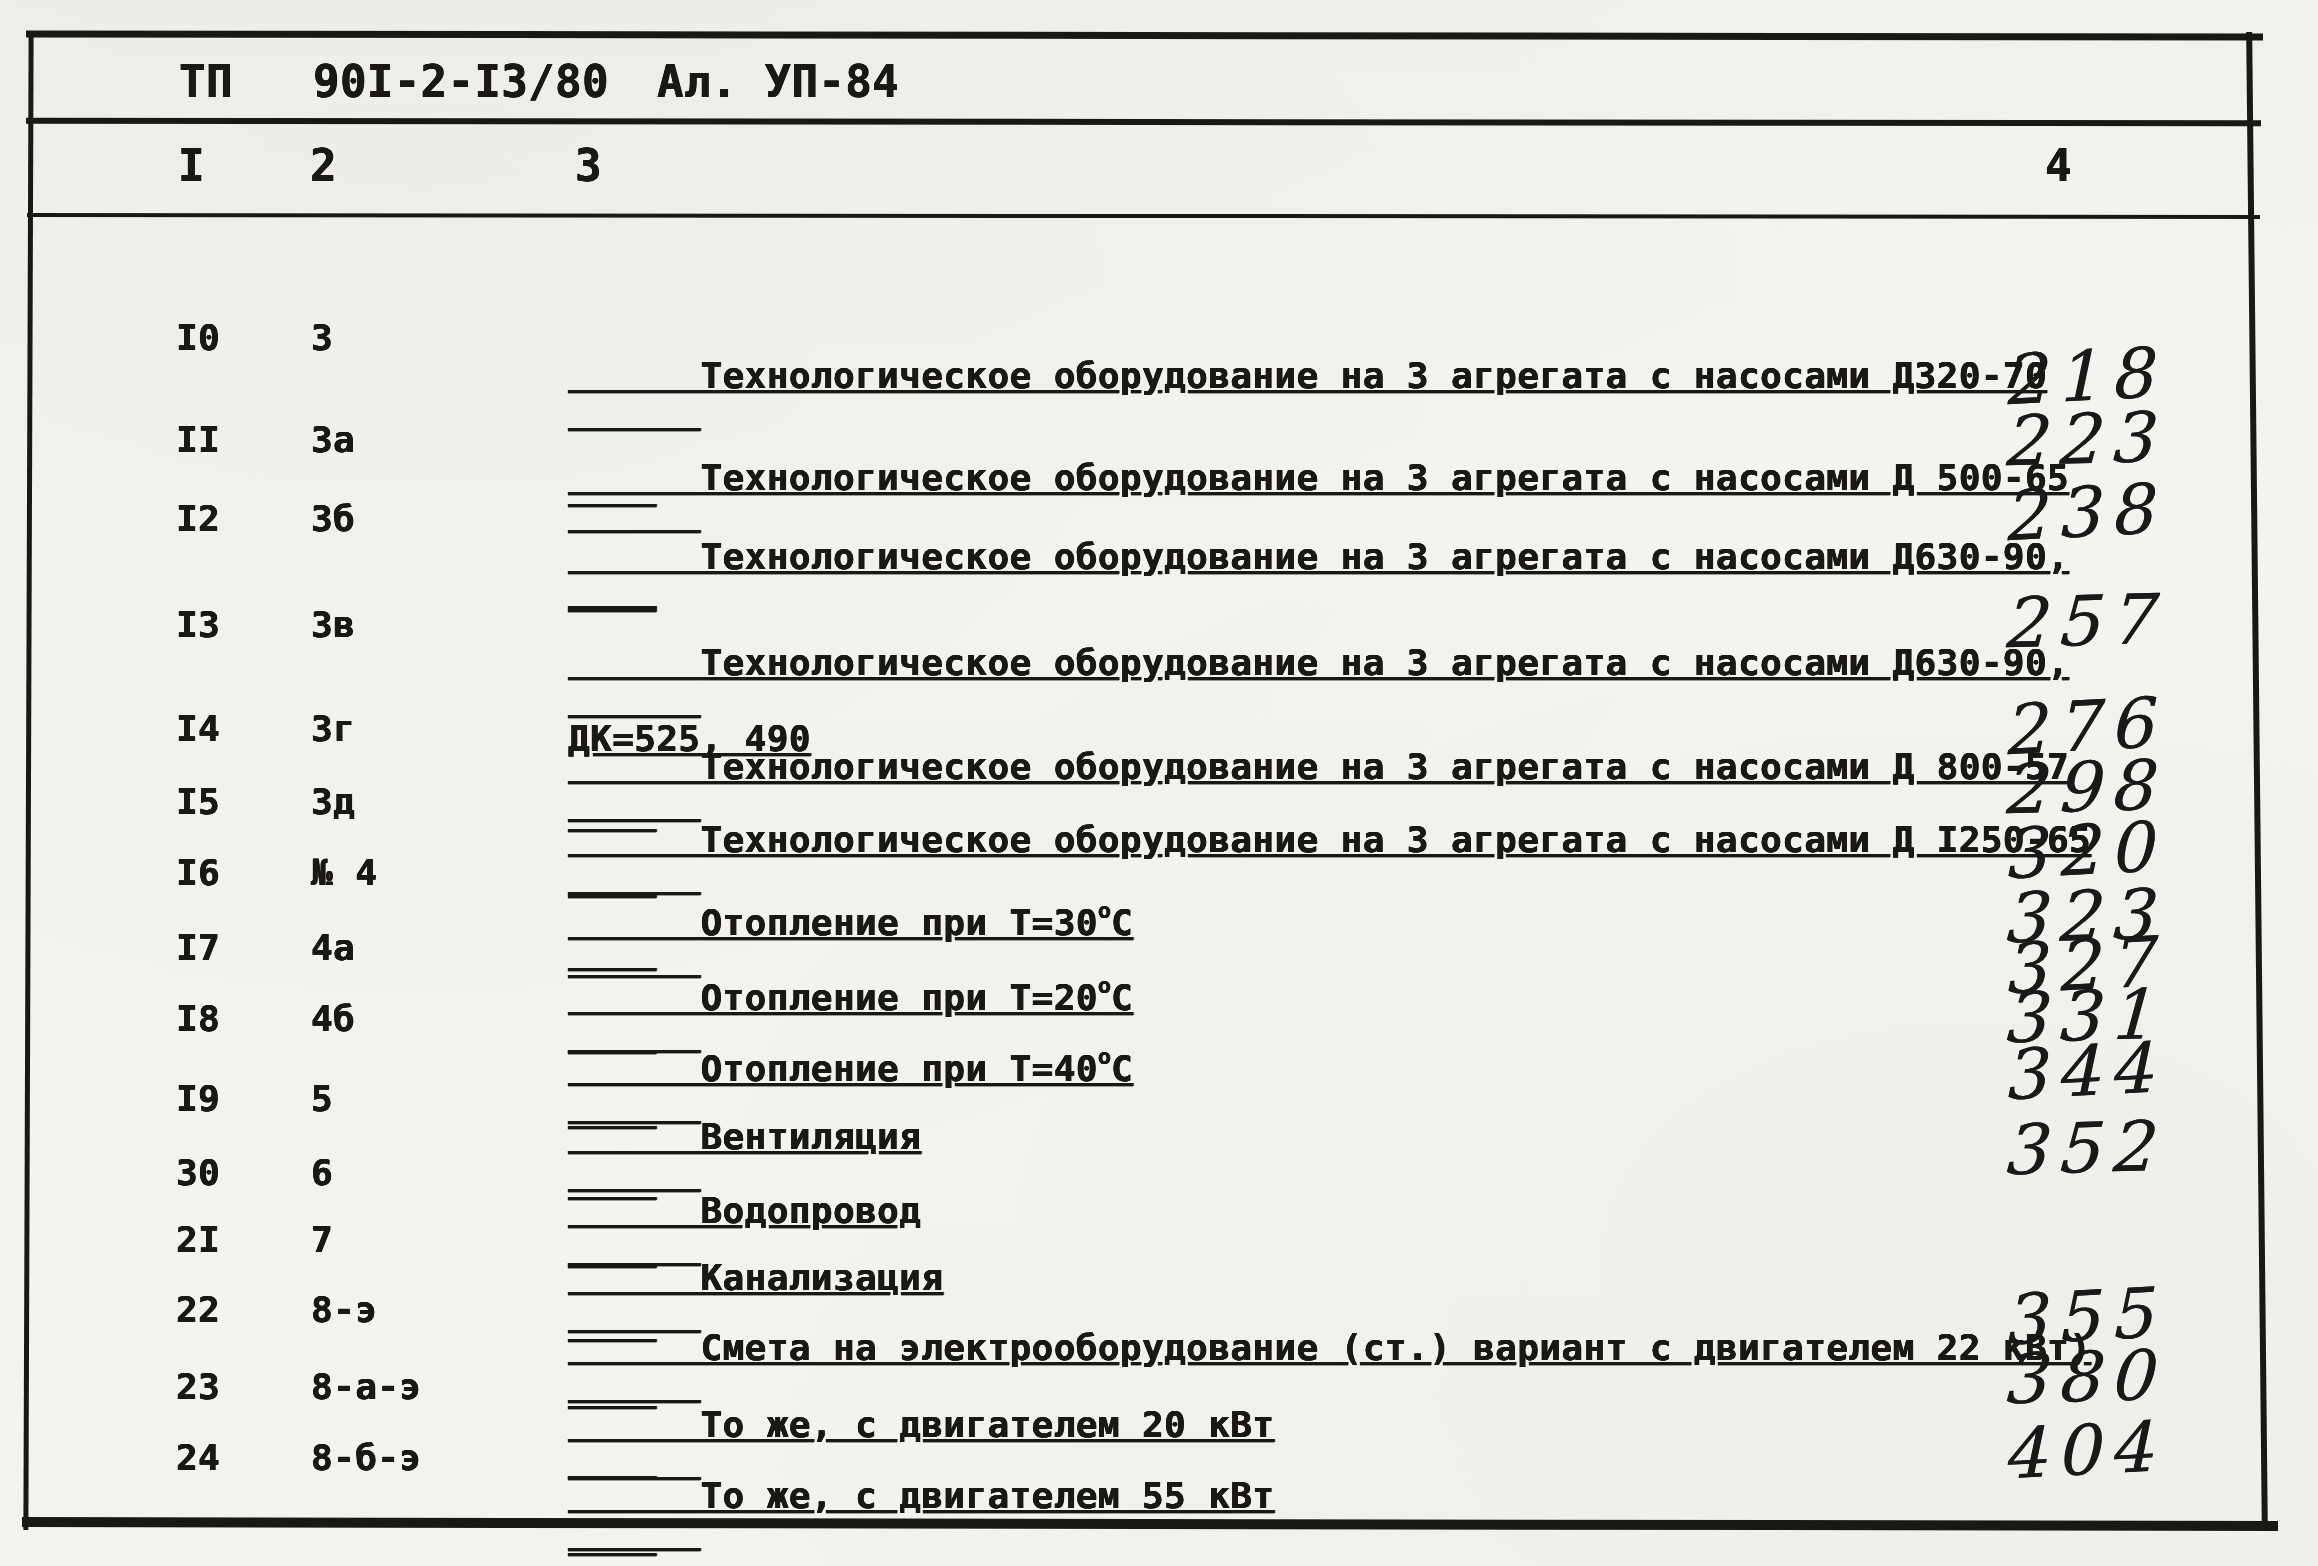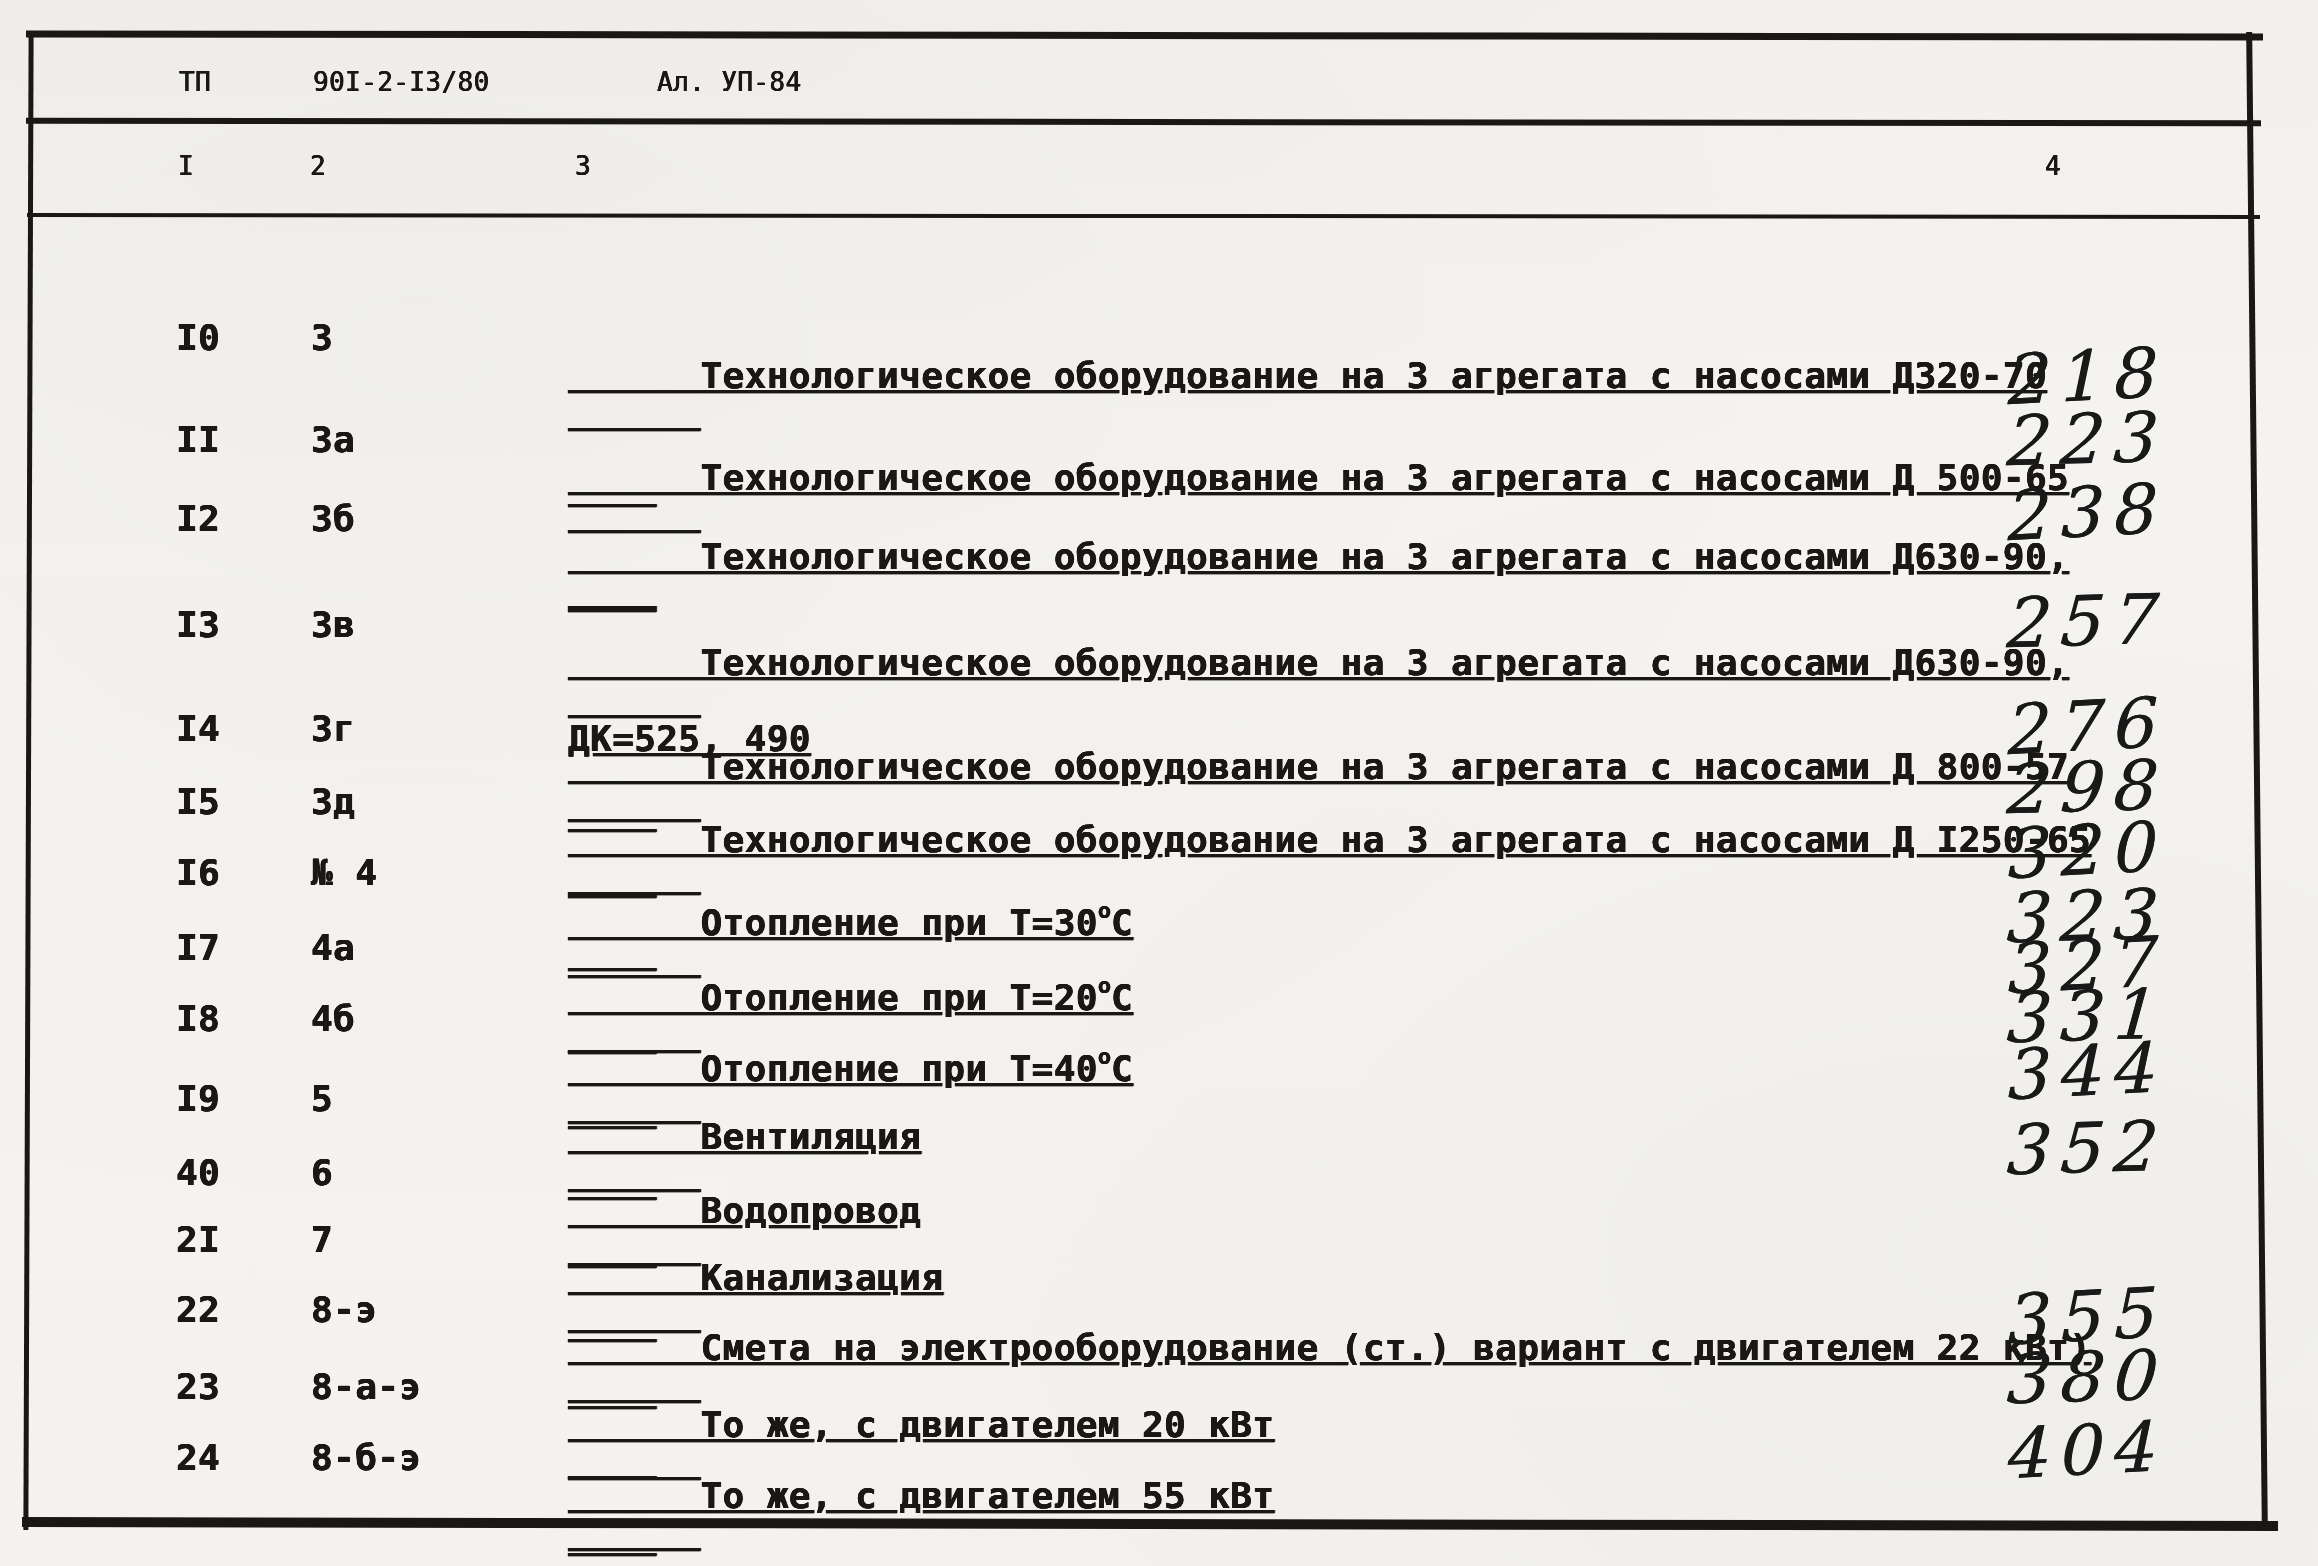--- a/index.html
+++ b/index.html
@@ -28,22 +28,22 @@
   .rule-bottom{left:21.5px;  top:1519px; width:2256px; height:10px; transform:rotate(0.1deg);}
   .rule-left  {left:26px;  top:31.5px;   width:5px;    height:1498px; transform:rotate(0.2deg);}
   .rule-right {left:2254px;top:31.5px;   width:6.4px;    height:1498px; transform:rotate(-0.6deg);}
   .rule-title {left:26px;  top:119px;  width:2235px; height:5.7px; transform:rotate(0.06deg);}
   .rule-header{left:27px;  top:214px;  width:2233px; height:3.6px; transform:rotate(0.05deg);}
 
   
   .typed{
     position:absolute;
     font-family:"DejaVu Sans Mono", "Liberation Mono", monospace;
-    font-weight:400;
-    font-size:26px;
+    font-weight:700;
+    font-size:44px;
     line-height:38px;
     white-space:pre;
     color:var(--ink);
     text-shadow:0.5px 0 0 currentColor, 0 0.4px 0 currentColor, -0.2px 0 0 currentColor;
     letter-spacing:0.4px;
   }
   .title-tp    {left:179px; top:63px;}
   .title-code  {left:313px; top:63px;}
   .title-album {left:657px; top:63px;}
 
@@ -219,21 +219,21 @@
   <div class="row">
     <span class="num">I9</span>
     <span class="sheet">5</span>
     <span class="desc">
       <span class="line1">Вентиляция</span>
       <span class="line2" hidden=""></span>
     </span>
   </div>
 
   <div class="row">
-    <span class="num">40</span>
+    <span class="num">30</span>
     <span class="sheet">6</span>
     <span class="desc">
       <span class="line1">Водопровод</span>
       <span class="line2" hidden=""></span>
     </span>
   </div>
 
   <div class="row">
     <span class="num">2I</span>
     <span class="sheet">7</span>

